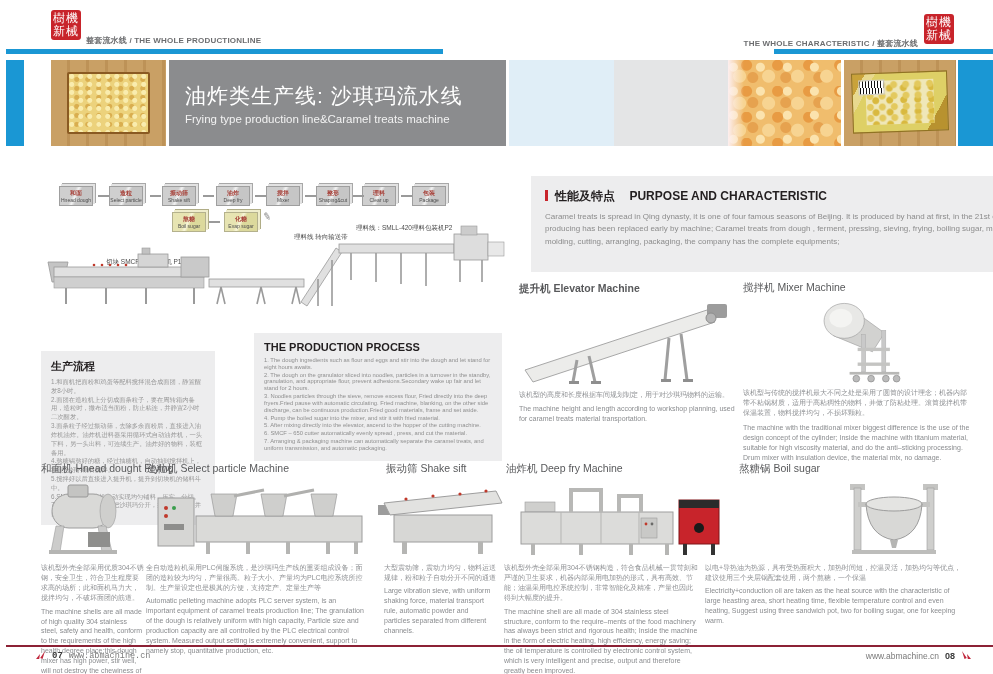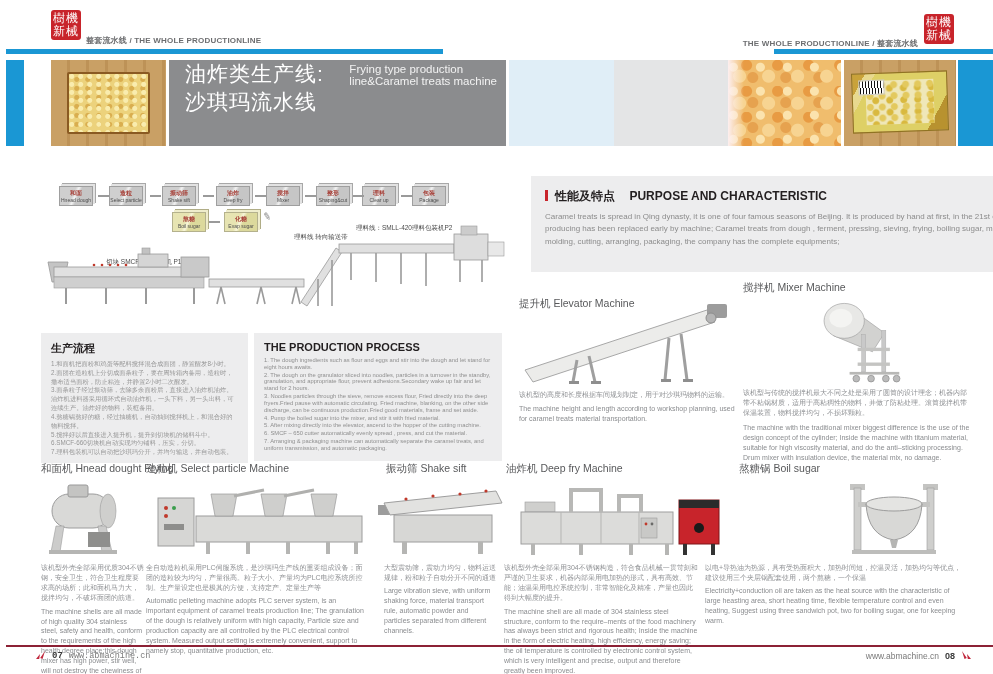--- a/index.html
+++ b/index.html
@@ -6,21 +6,21 @@
   .page{position:relative;width:993px;height:674px;background:#fff;overflow:hidden;
         font-family:"Liberation Sans","DejaVu Sans",sans-serif;color:#58595b;margin-left:6px;}
   .abs{position:absolute;}
   
   .seal{width:30px;height:30px;background:#c8242b;border-radius:3px;color:#fff;
         font-family:"DejaVu Serif",serif;font-size:12px;line-height:13px;text-align:center;
         padding-top:2px;box-sizing:border-box;letter-spacing:1px;}
   .tagline{font-size:8px;font-weight:bold;color:#6d6e70;letter-spacing:.2px;}
   .bluebar{height:5px;background:#1a97d4;}
   
-  .banner-gray{background:#8b8c8e;display:flex;flex-direction:row;justify-content:center;padding-left:16px;box-sizing:border-box;}
+  .banner-gray{background:#8b8c8e;display:flex;flex-direction:column;justify-content:center;padding-left:16px;box-sizing:border-box;}
   .banner-zh{font-size:21px;color:#fff;letter-spacing:1px;}
   .banner-en{font-size:11.5px;color:#f2f2f2;margin-top:3px;}
   .photo-wood{background:repeating-linear-gradient(90deg,#c9a065 0 16px,#bd9257 16px 19px);}
   .sachima-block{position:absolute;left:16px;top:12px;right:16px;bottom:12px;border-radius:2px;
         background:#ecd27c;border:2px solid #8a5a22;
         background-image:radial-gradient(circle at 30% 30%,#f9ecae 0 2px,transparent 3px),
                          radial-gradient(circle at 70% 60%,#d9ae4f 0 2px,transparent 3px);
         background-size:9px 8px,11px 9px;}
   .closeup{background-color:#f0bd6d;
         background-image:linear-gradient(90deg,#fdeff0 0,rgba(253,239,240,0) 14%),
@@ -75,21 +75,21 @@
   <div class="abs seal" style="left:45px;top:10px;">
     <div>樹機</div>
     <div>新械</div>
   </div>
   <div class="abs tagline" style="left:80px;top:35px;">整套流水线 / THE WHOLE PRODUCTIONLINE</div>
 
   <div class="abs seal" style="left:918px;top:14px;">
     <div>樹機</div>
     <div>新械</div>
   </div>
-  <div class="abs tagline" style="right:81px;top:38px;">THE WHOLE PRODUCTIONLINE / 整套流水线</div>
+  <div class="abs tagline" style="right:81px;top:38px;">THE WHOLE CHARACTERISTIC / 整套流水线</div>
 
   <div class="abs bluebar" style="left:0;top:49px;width:437px;"></div>
   <div class="abs bluebar" style="left:768px;top:49px;width:225px;"></div>
 
   <div class="abs" style="left:0;top:60px;width:18px;height:86px;background:#1a97d4;"></div>
 
   <div class="abs photo-wood" style="left:45px;top:60px;width:115px;height:86px;">
     <div class="sachima-block"></div>
   </div>
 
@@ -221,21 +221,21 @@
   </svg>
 
   <div class="abs graybox" style="left:525px;top:176px;width:520px;min-height:96px;padding:10px 14px;">
     <div>
       <span class="redbar"></span><span class="sec-title">性能及特点</span>
       <span class="sec-title" style="margin-left:10px;">PURPOSE AND CHARACTERISTIC</span>
     </div>
     <div class="body-en" style="margin-top:6px;">Caramel treats is spread in Qing dynasty, it is one of four famous seasons of Beijing. It is produced by hand at first, in the 21st century, producing has been replaced early by machine; Caramel treats from dough , ferment, pressing, sieving, frying, boiling sugar, mixing, molding, cutting, arranging, packaging, the company has the complete equipments;</div>
   </div>
 
-  <div class="abs machine-title" style="left:513px;top:297px;">提升机 Elevator Machine</div>
+  <div class="abs machine-title" style="left:513px;top:282px;font-weight:bold;">提升机 Elevator Machine</div>
   <svg class="abs" style="left:513px;top:296px;" width="220" height="90" viewBox="0 0 220 90">
     <polygon points="6,74 188,14 196,26 14,86" fill="#ececea" stroke="#a8a8a8" stroke-width="1"></polygon>
     <rect x="188" y="8" width="20" height="14" rx="2" fill="#9c9c9c"></rect>
     <circle cx="192" cy="22" r="5" fill="#b5b5b5" stroke="#8e8e8e"></circle>
     <g stroke="#9f9f9f" stroke-width="3">
       <line x1="150" y1="42" x2="146" y2="84"></line>
         <line x1="162" y1="38" x2="168" y2="84"></line>
       <line x1="58" y1="64" x2="54" y2="86"></line>
         <line x1="70" y1="60" x2="76" y2="86"></line>
     </g>
@@ -258,21 +258,21 @@
     <rect x="80" y="102" width="48" height="5" fill="#c4c4c2"></rect>
     <rect x="68" y="116" width="74" height="4" fill="#b8b8b6"></rect>
     <circle cx="78" cy="126" r="5" fill="#bbbbbb" stroke="#8c8c8c"></circle>
       <circle cx="100" cy="126" r="5" fill="#bbbbbb" stroke="#8c8c8c"></circle>
     <circle cx="122" cy="126" r="5" fill="#bbbbbb" stroke="#8c8c8c"></circle>
       <circle cx="138" cy="126" r="5" fill="#bbbbbb" stroke="#8c8c8c"></circle>
   </svg>
   <div class="abs mdesc-zh" style="left:737px;top:388px;width:228px;">该机型与传统的搅拌机最大不同之处是采用了圆筒的设计理念；机器内部带不粘锅材质，适用于高粘稠性的物料，并做了防粘处理。滚筒搅拌机带保温装置，物料搅拌均匀，不损坏颗粒。</div>
   <div class="abs mdesc-en" style="left:737px;top:420px;width:228px;">The machine with the traditional mixer biggest difference is the use of the design concept of the cylinder; Inside the machine with titanium material, suitable for high viscosity material, and do the anti–sticking processing. Drum mixer with insulation device, the material mix, no damage.</div>
 
-  <div class="abs graybox" style="left:35px;top:333px;width:207px;min-height:112px;padding:8px 10px 6px;">
+  <div class="abs graybox" style="left:35px;top:351px;width:174px;min-height:112px;padding:8px 10px 6px;">
     <div class="sec-title-sm">生产流程</div>
     <div style="margin-top:4px;">
       <div class="proc-item-zh">1.和面机把面粉和鸡蛋等配料搅拌混合成面团，静置醒发8小时。</div>
       <div class="proc-item-zh">2.面团在造粒机上分切成面条粒子，要在周转箱内备用，造粒时，撒布适当面粉，防止粘连，并静置2小时二次醒发。</div>
       <div class="proc-item-zh">3.面条粒子经过振动筛，去除多余面粉后，直接进入油炸机油炸。油炸机进料器采用循环式自动油炸机，一头下料，另一头出料，可连续生产。油炸好的物料，装框备用。</div>
       <div class="proc-item-zh">4.熬糖锅熬好的糖，经过抽糖机，自动抽到搅拌机上，和混合好的物料搅拌。</div>
       <div class="proc-item-zh">5.搅拌好以后直接进入提升机，提升到切块机的储料斗中。</div>
       <div class="proc-item-zh">6.SMCF-660切块机自动实现均匀铺料，压实，分切。</div>
       <div class="proc-item-zh">7.理料包装机可以自动把沙琪玛分开，并均匀输送，并自动包装。</div>
     </div>

